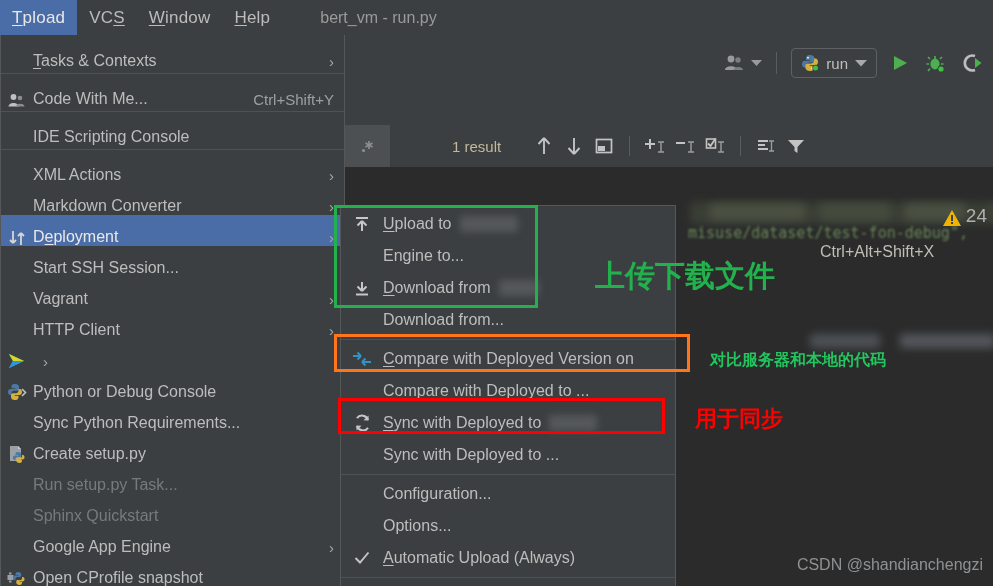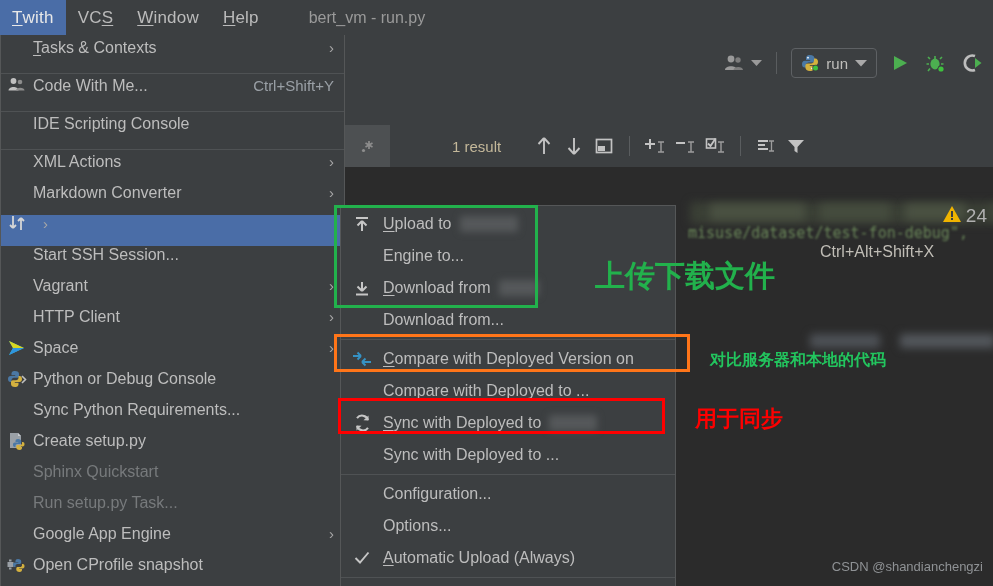--- a/index.html
+++ b/index.html
@@ -63,32 +63,32 @@
   .code-area { position: absolute; left: 345px; top: 167px; width: 648px; height: 419px; background: #2b2b2b; }
   .code-line {
     position: absolute; font-family: "DejaVu Sans Mono", monospace;
     font-size: 15px; white-space: pre; color: #6a8759; filter: blur(0.9px);
   }
 
   
   .blob { position: absolute; border-radius: 2px; filter: blur(4px); }
 
   .warn-badge {
-    position: absolute; right: 6px; top: 170px; display: flex; align-items: flex-start; gap: 4px;
+    position: absolute; right: 6px; top: 170px; display: flex; align-items: flex-end; gap: 4px;
     color: #b0b0b0; font-size: 19px;
   }
 
   
   .menu-popup {
     position: absolute; left: 0; top: 35px; width: 345px;
     background: #3c3f41; border: 1px solid #555758; border-top: none;
     padding: 4px 0 0 0;
   }
   .mi {
-    position: relative; display: flex; align-items: flex-start;
+    position: relative; display: flex; align-items: flex-end;
     height: 31px; padding: 0 10px 0 0; color: #bdbdbd; font-size: 16px;
   }
   .mi.sel { background: #4a6da7; color: #e9e9e9; }
   .mi.disabled { color: #777a7c; }
   .mi .ic { width: 32px; min-width: 32px; display: flex; align-items: center; justify-content: center; }
   .mi .lbl { flex: 1; }
   .mi .lbl u { text-decoration: underline; text-underline-offset: 2px; }
   .mi .sc { color: #9aa0a6; font-size: 15px; padding-left: 14px; }
   .mi .arrow { color: #a7a7a7; font-size: 15px; padding-left: 10px; }
   .mi-sep { height: 1px; background: #4f5254; margin: 3px 0; }
@@ -110,21 +110,21 @@
     background: #55585a; filter: blur(3.5px); border-radius: 2px; vertical-align: middle;
   }
   .smi-sep { height: 1px; background: #4f5254; margin: 3px 0; }
 
   
   .anno-box { position: absolute; border-style: solid; pointer-events: none; }
   .anno-text { position: absolute; font-weight: bold; white-space: nowrap; }
 
   .watermark {
     position: absolute; right: 10px; bottom: 12px;
-    color: #8f9295; font-size: 13px;
+    color: #8f9295; font-size: 16px;
   }
 </style>
 </head>
 <body>
 
 <div id="root">
 
   <div class="editor">
     <div class="code-area">
 
@@ -263,21 +263,21 @@
         <svg width="18" height="16" viewBox="0 0 18 16">
           <path d="M1 2 L17 2 L10.5 9 L10.5 15 L7.5 13 L7.5 9 Z" fill="#c3c3c3"></path>
         </svg>
       </div>
     </div>
   </div>
 
   <div class="menubar">
     <div class="mb-item active">
         <u>T</u>
-        <span>with</span>
+        <span>pload</span>
       </div>
     <div class="mb-item">
         <span>VC</span>
         <u>S</u>
       </div>
     <div class="mb-item">
         <u>W</u>
         <span>indow</span>
       </div>
     <div class="mb-item">
@@ -328,20 +328,21 @@
       <span class="arrow">›</span>
     </div>
 
     <div class="mi sel">
       <span class="ic">
         <svg width="18" height="16" viewBox="0 0 18 16">
           <path d="M5 1 L5 13 M5 13 L2 10 M5 13 L8 10" stroke="#d5d5d5" stroke-width="1.8" fill="none"></path>
           <path d="M13 15 L13 3 M13 3 L10 6 M13 3 L16 6" stroke="#d5d5d5" stroke-width="1.8" fill="none"></path>
         </svg>
       </span>
+      <span class="lbl">D<u>e</u>ployment</span>
       <span class="arrow">›</span>
     </div>
 
     <div class="mi">
       <span class="ic"></span>
       <span class="lbl">Start SSH Session...</span>
     </div>
 
     <div class="mi">
       <span class="ic"></span>
@@ -356,21 +357,20 @@
     </div>
 
     <div class="mi">
       <span class="ic">
         <svg width="20" height="18" viewBox="0 0 20 18">
           <path d="M2 2 L17 9 L2 16 L6 9 Z" fill="#3bc9d4"></path>
           <path d="M2 2 L17 9 L6 9 Z" fill="#f5d800" opacity="0.85"></path>
           <path d="M6 9 L17 9 L2 16 Z" fill="#2d8fe0" opacity="0.9"></path>
         </svg>
       </span>
-      <span class="lbl">Space</span>
       <span class="arrow">›</span>
     </div>
 
     <div class="mi">
       <span class="ic">
         <svg width="20" height="18" viewBox="0 0 20 18">
           <path d="M8 1 C5 1 4.5 2.6 4.5 4 L4.5 5.3 L8.2 5.3 L8.2 6 L3.5 6 C2 6 1 7.2 1 9 C1 10.8 2 12 3.4 12 L4.5 12 L4.5 10.3 C4.5 8.8 5.6 7.8 7 7.8 L10.2 7.8 C11.2 7.8 12 7 12 6 L12 4 C12 2.3 10.6 1 8 1 Z" fill="#4b78a4"></path>
           <path d="M8 17 C11 17 11.5 15.4 11.5 14 L11.5 12.7 L7.8 12.7 L7.8 12 L12.5 12 C14 12 15 10.8 15 9 C15 7.2 14 6 12.6 6 L11.5 6 L11.5 7.7 C11.5 9.2 10.4 10.2 9 10.2 L5.8 10.2 C4.8 10.2 4 11 4 12 L4 14 C4 15.7 5.4 17 8 17 Z" fill="#d4b13f"></path>
           <path d="M15 6 L18.5 9.5 L15 13" stroke="#bfbfbf" stroke-width="1.6" fill="none"></path>
         </svg>
@@ -390,26 +390,26 @@
           <path d="M11 1 L11 4 L14 4 Z" fill="#c8ccd0"></path>
           <path d="M11 7 C8.8 7 8.5 8.2 8.5 9.2 L8.5 10 L11.3 10 L11.3 10.6 L7.8 10.6 C6.7 10.6 6 11.5 6 12.8 C6 14.2 6.7 15 7.7 15 L8.5 15 L8.5 13.8 C8.5 12.7 9.3 12 10.4 12 L12.8 12 C13.6 12 14.2 11.4 14.2 10.6 L14.2 9.2 C14.2 8 13.1 7 11 7 Z" fill="#4b78a4"></path>
           <path d="M12.5 18 C14.7 18 15 16.8 15 15.8 L15 15 L12.2 15 L12.2 14.4 L15.7 14.4 C16.8 14.4 17.5 13.5 17.5 12.2 C17.5 10.8 16.8 10 15.8 10 L15 10 L15 11.2 C15 12.3 14.2 13 13.1 13 L10.7 13 C9.9 13 9.3 13.6 9.3 14.4 L9.3 15.8 C9.3 17 10.4 18 12.5 18 Z" fill="#d4b13f"></path>
         </svg>
       </span>
       <span class="lbl">Create setup.py</span>
     </div>
 
     <div class="mi disabled">
       <span class="ic"></span>
+      <span class="lbl">Run setup.py Task...</span>
+    </div>
+
+    <div class="mi disabled">
+      <span class="ic"></span>
       <span class="lbl">Sphinx Quickstart</span>
-    </div>
-
-    <div class="mi disabled">
-      <span class="ic"></span>
-      <span class="lbl">Run setup.py Task...</span>
     </div>
 
     <div class="mi">
       <span class="ic"></span>
       <span class="lbl">Google App Engine</span>
       <span class="arrow">›</span>
     </div>
 
     <div class="mi">
       <span class="ic">

